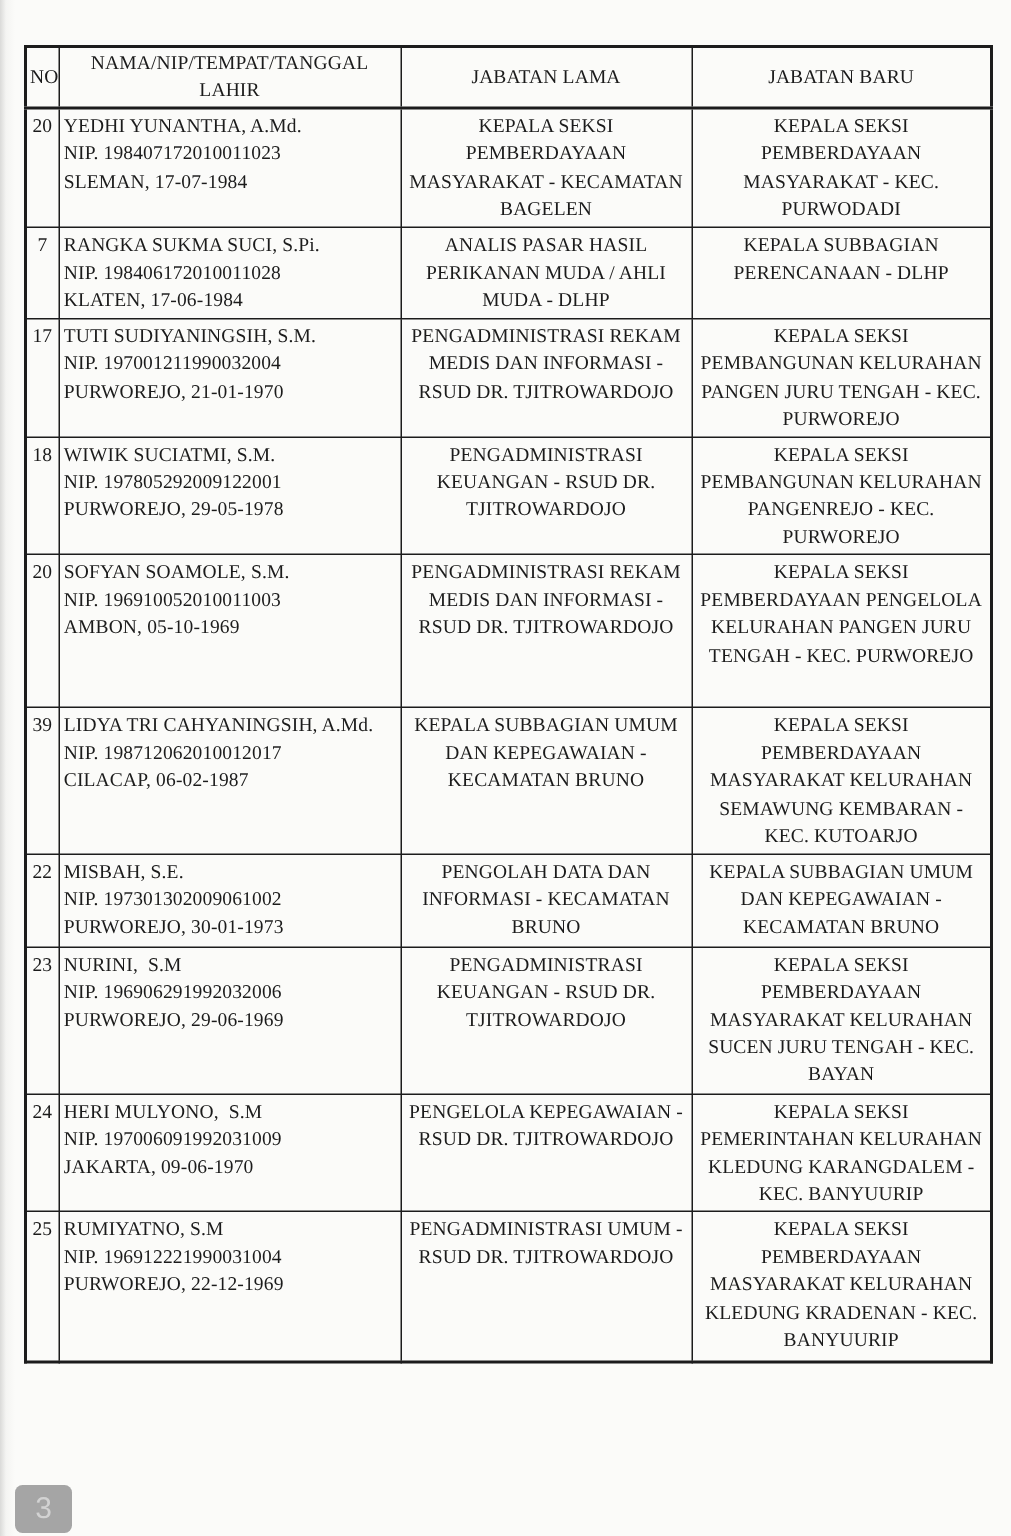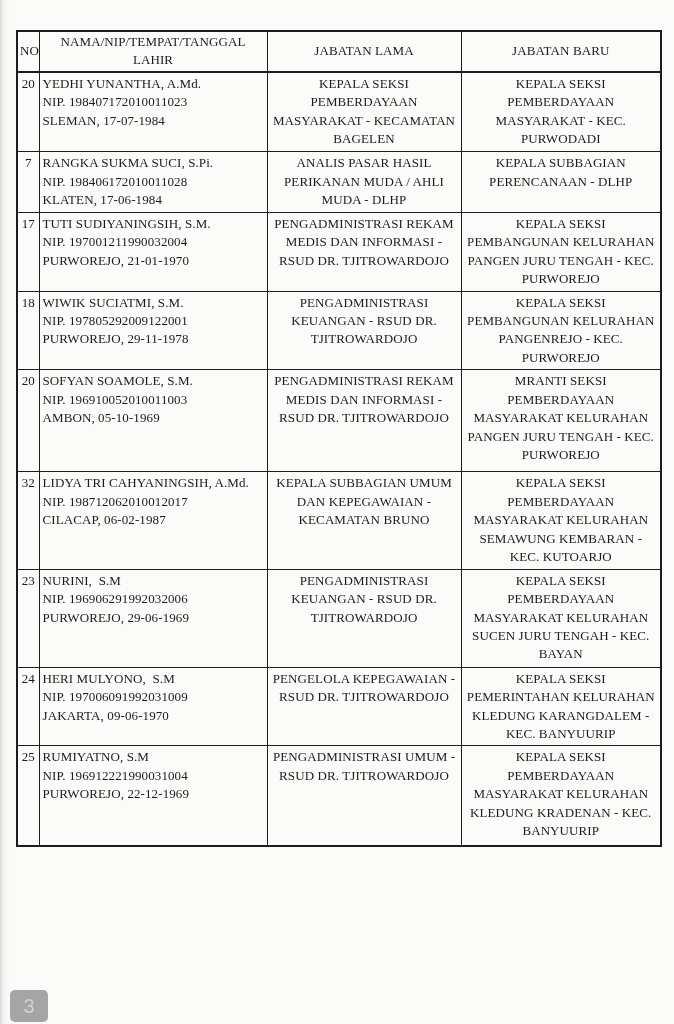--- a/index.html
+++ b/index.html
@@ -113,44 +113,54 @@
           <div class="line">PURWOREJO, 21-01-1970</div>
         </td>
         <td class="cell-lama">PENGADMINISTRASI REKAM MEDIS DAN INFORMASI - RSUD DR. TJITROWARDOJO</td>
         <td class="cell-baru">KEPALA SEKSI PEMBANGUNAN KELURAHAN PANGEN JURU TENGAH - KEC. PURWOREJO</td>
       </tr>
       <tr style="height:76px">
         <td class="cell-no">18</td>
         <td class="cell-nama">
           <div class="line">WIWIK SUCIATMI, S.M.</div>
           <div class="line">NIP. 197805292009122001</div>
-          <div class="line">PURWOREJO, 29-11-1978</div>
+          <div class="line">PURWOREJO, 29-05-1978</div>
         </td>
         <td class="cell-lama">PENGADMINISTRASI KEUANGAN - RSUD DR. TJITROWARDOJO</td>
         <td class="cell-baru">KEPALA SEKSI PEMBANGUNAN KELURAHAN PANGENREJO - KEC. PURWOREJO</td>
       </tr>
       <tr style="height:102px">
         <td class="cell-no">20</td>
         <td class="cell-nama">
           <div class="line">SOFYAN SOAMOLE, S.M.</div>
           <div class="line">NIP. 196910052010011003</div>
           <div class="line">AMBON, 05-10-1969</div>
         </td>
         <td class="cell-lama">PENGADMINISTRASI REKAM MEDIS DAN INFORMASI - RSUD DR. TJITROWARDOJO</td>
-        <td class="cell-baru">MRANTI SEKSI PEMBERDAYAAN MASYARAKAT KELURAHAN PANGEN JURU TENGAH - KEC. PURWOREJO</td>
+        <td class="cell-baru">KEPALA SEKSI PEMBERDAYAAN PENGELOLA KELURAHAN PANGEN JURU TENGAH - KEC. PURWOREJO</td>
       </tr>
       <tr style="height:86px">
-        <td class="cell-no">32</td>
+        <td class="cell-no">39</td>
         <td class="cell-nama">
           <div class="line">LIDYA TRI CAHYANINGSIH, A.Md.</div>
           <div class="line">NIP. 198712062010012017</div>
           <div class="line">CILACAP, 06-02-1987</div>
         </td>
         <td class="cell-lama">KEPALA SUBBAGIAN UMUM DAN KEPEGAWAIAN - KECAMATAN BRUNO</td>
         <td class="cell-baru">KEPALA SEKSI PEMBERDAYAAN MASYARAKAT KELURAHAN SEMAWUNG KEMBARAN - KEC. KUTOARJO</td>
+      </tr>
+      <tr style="height:62px">
+        <td class="cell-no">22</td>
+        <td class="cell-nama">
+          <div class="line">MISBAH, S.E.</div>
+          <div class="line">NIP. 197301302009061002</div>
+          <div class="line">PURWOREJO, 30-01-1973</div>
+        </td>
+        <td class="cell-lama">PENGOLAH DATA DAN INFORMASI - KECAMATAN BRUNO</td>
+        <td class="cell-baru">KEPALA SUBBAGIAN UMUM DAN KEPEGAWAIAN - KECAMATAN BRUNO</td>
       </tr>
       <tr style="height:98px">
         <td class="cell-no">23</td>
         <td class="cell-nama">
           <div class="line">NURINI,  S.M</div>
           <div class="line">NIP. 196906291992032006</div>
           <div class="line">PURWOREJO, 29-06-1969</div>
         </td>
         <td class="cell-lama">PENGADMINISTRASI KEUANGAN - RSUD DR. TJITROWARDOJO</td>
         <td class="cell-baru">KEPALA SEKSI PEMBERDAYAAN MASYARAKAT KELURAHAN SUCEN JURU TENGAH - KEC. BAYAN</td>

